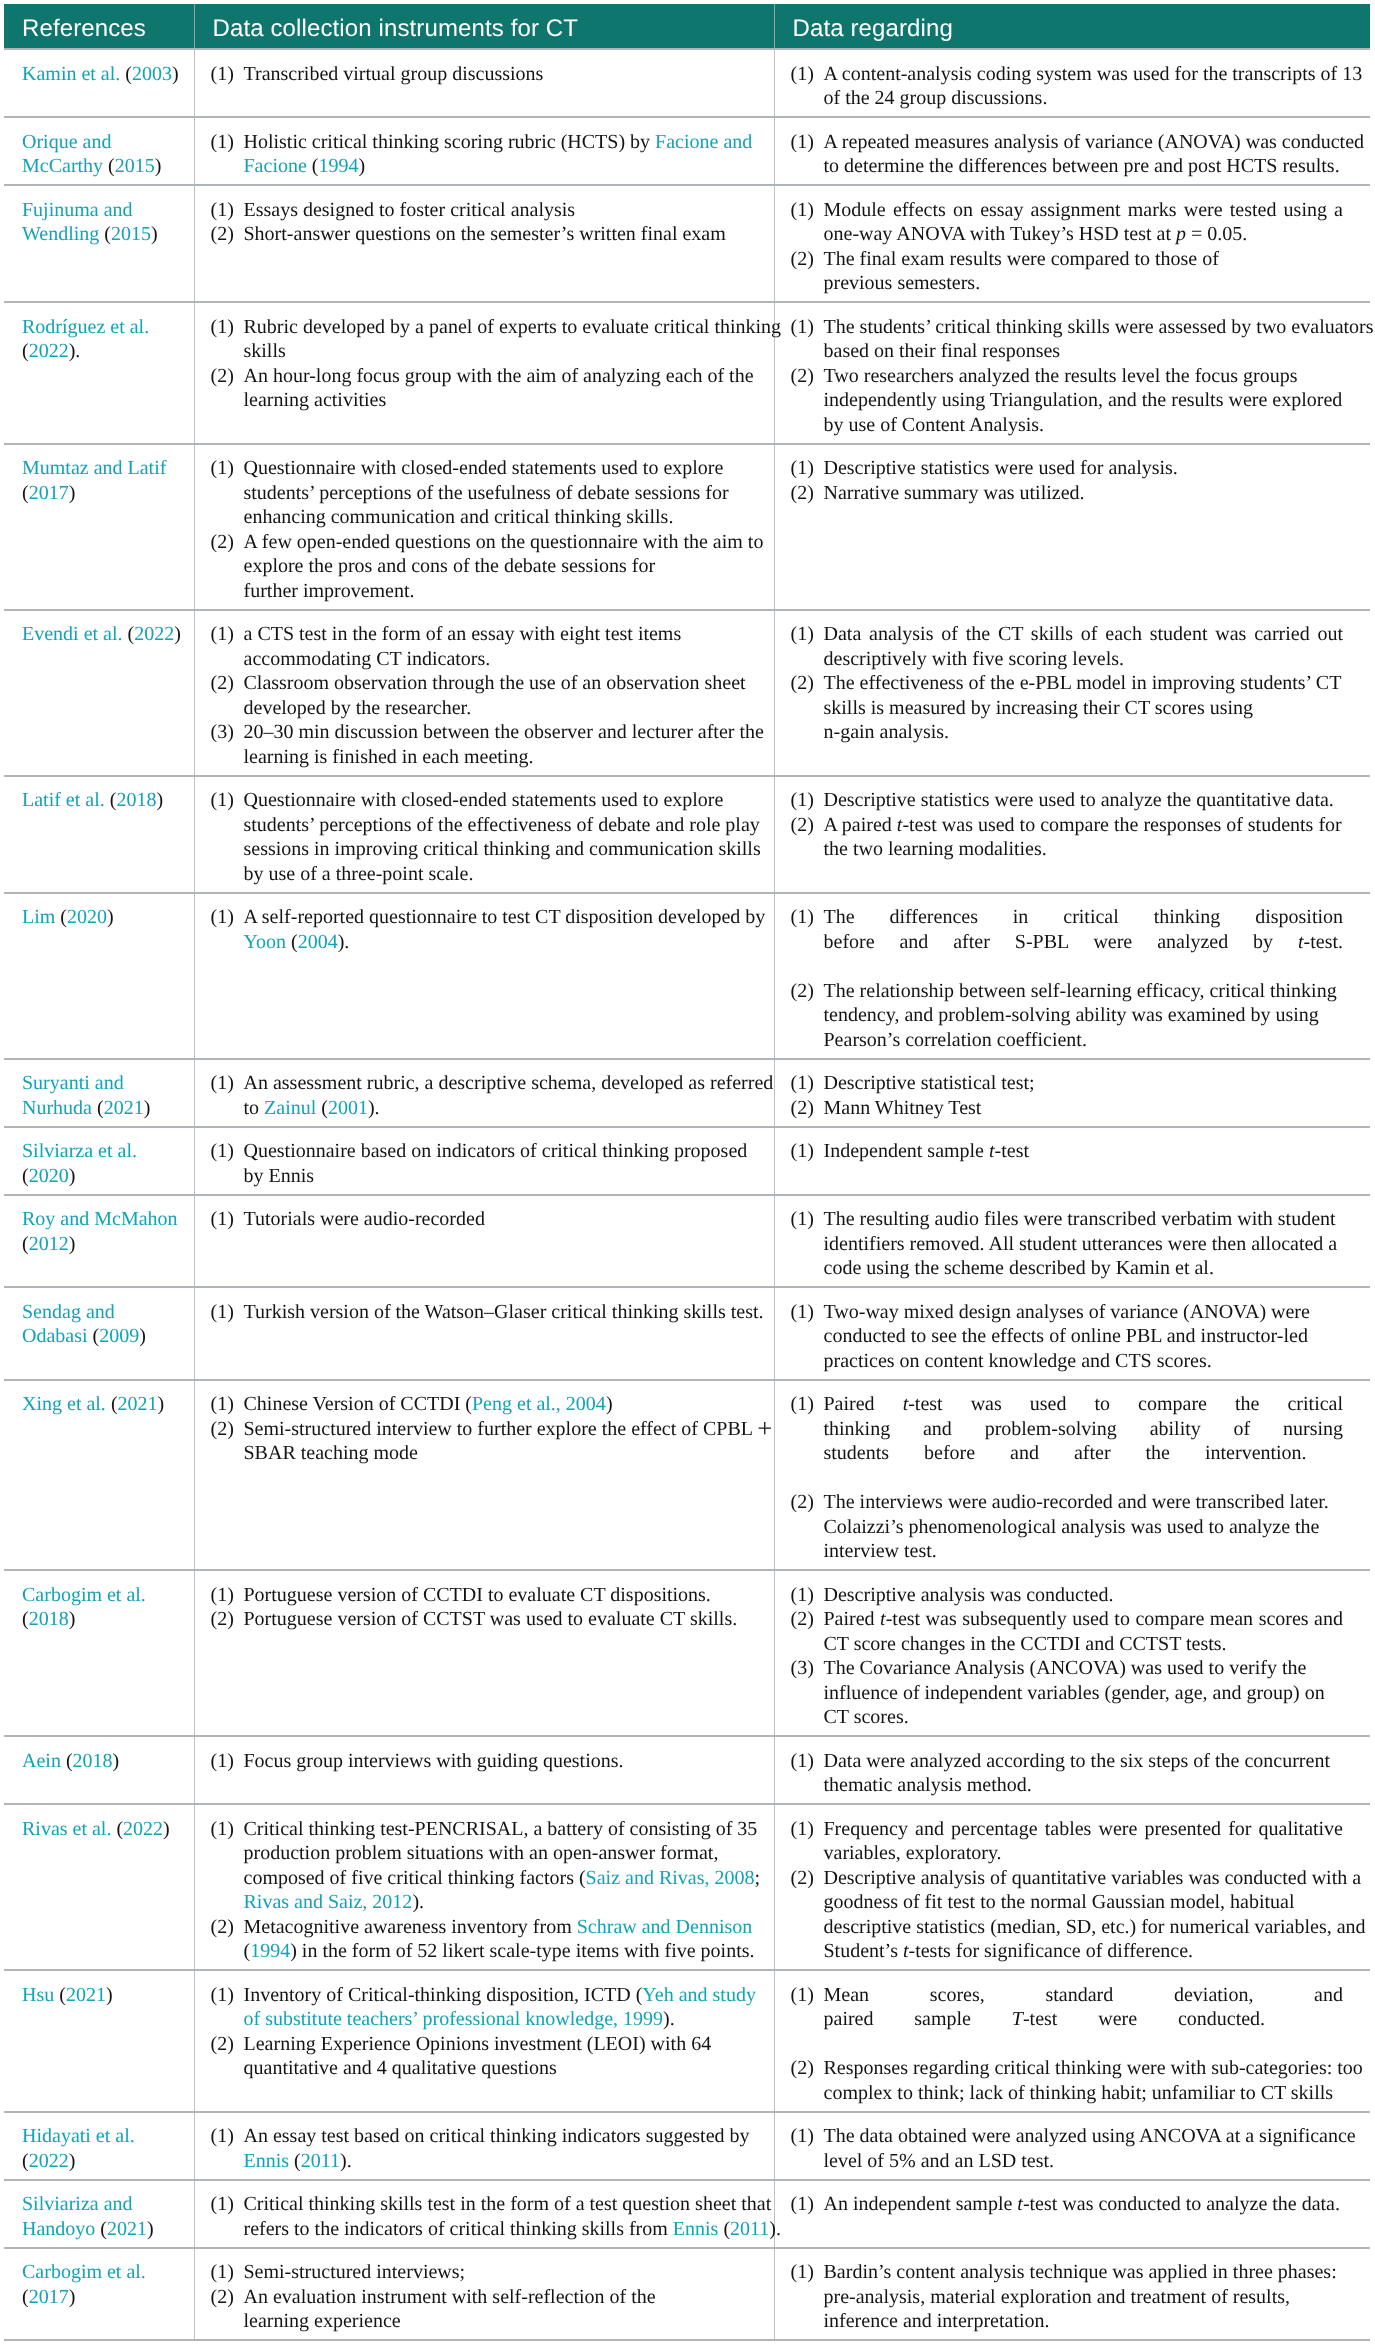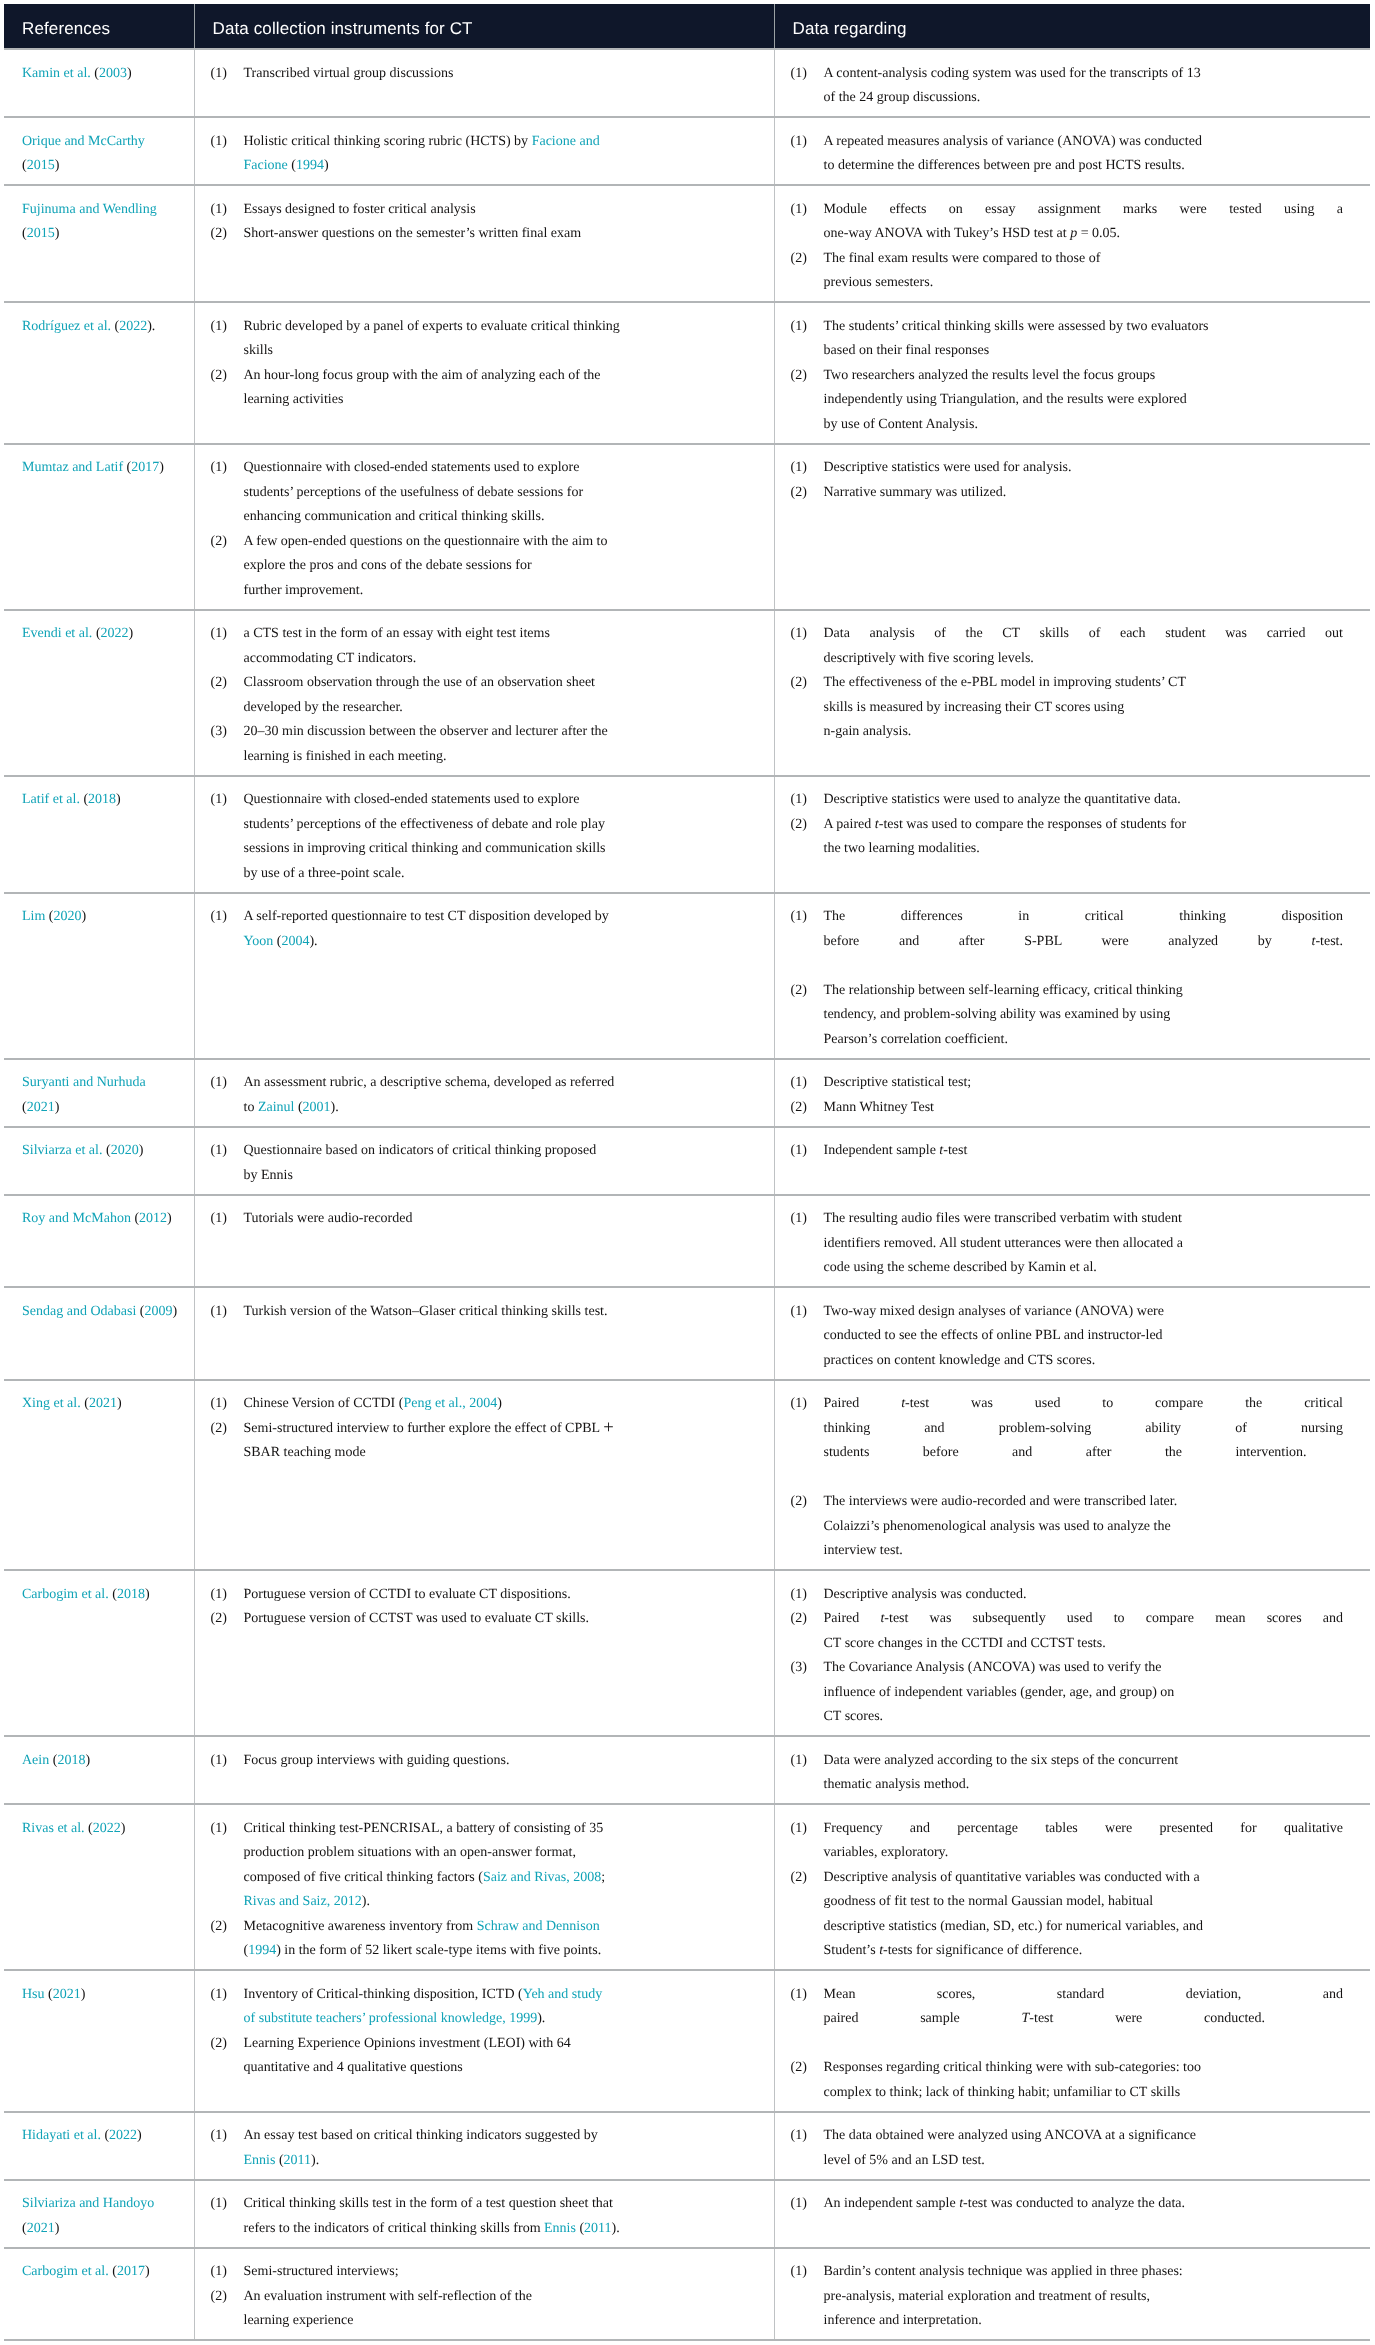--- a/index.html
+++ b/index.html
@@ -4,32 +4,32 @@
 <style>
   html, body { margin:0; padding:0; background:#ffffff; }
   body { width:1375px; height:2345px; font-family:"Liberation Serif", serif;
          -webkit-font-smoothing:antialiased; text-rendering:geometricPrecision; }
   #sheet { position:relative; width:1375px; height:2345px; overflow:hidden; }
   table.tbl {
     position:absolute; left:4px; top:4px; width:1366px;
     border-collapse:collapse; table-layout:fixed;
   }
   thead th {
-    background:#0f172a; color:#ffffff;
+    background:#0f766e; color:#ffffff;
     font-family:"Liberation Sans", sans-serif;
-    font-weight:400; font-size:17px; letter-spacing:0.12px; text-align:left;
+    font-weight:400; font-size:24px; letter-spacing:0.12px; text-align:left;
     height:44px; padding:0 0 0 18px; vertical-align:middle;
     border-right:1px solid #9ba2a4; line-height:32px;
   }
   thead th:last-child { border-right:none; }
   thead th span.hl { display:inline-block; position:relative; top:2.8px; }
   tbody td {
     border-top:2px solid #b2b5b7; border-right:1px solid #bfc2c4;
     vertical-align:top; padding:0;
-    font-size:14px; color:#151313; line-height:24.5px;
+    font-size:20px; color:#151313; line-height:24.5px;
   }
   tbody td:last-child { border-right:none; }
   tbody tr:last-child td { border-bottom:2px solid #b2b5b7; }
   td.ref { padding:11.5px 12px 5.5px 18px; }
   td.body { padding:11.5px 11px 5.5px 16px; }
   td.c3 { padding-right:27px; }
   ul.items { margin:0; padding:0; list-style:none; }
   ul.items li { position:relative; padding-left:33px; }
   ul.items li .num { position:absolute; left:0; top:0; }
   ul.items li.sp { padding-left:0; height:24.5px; }

